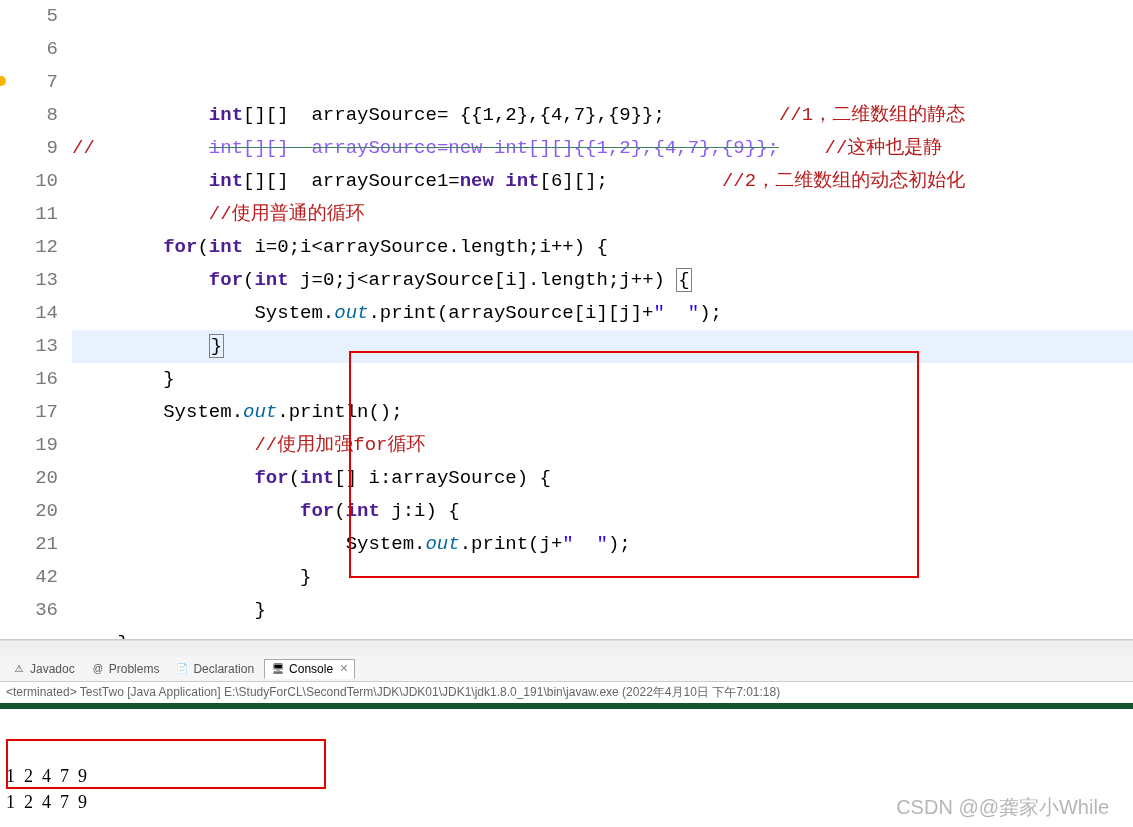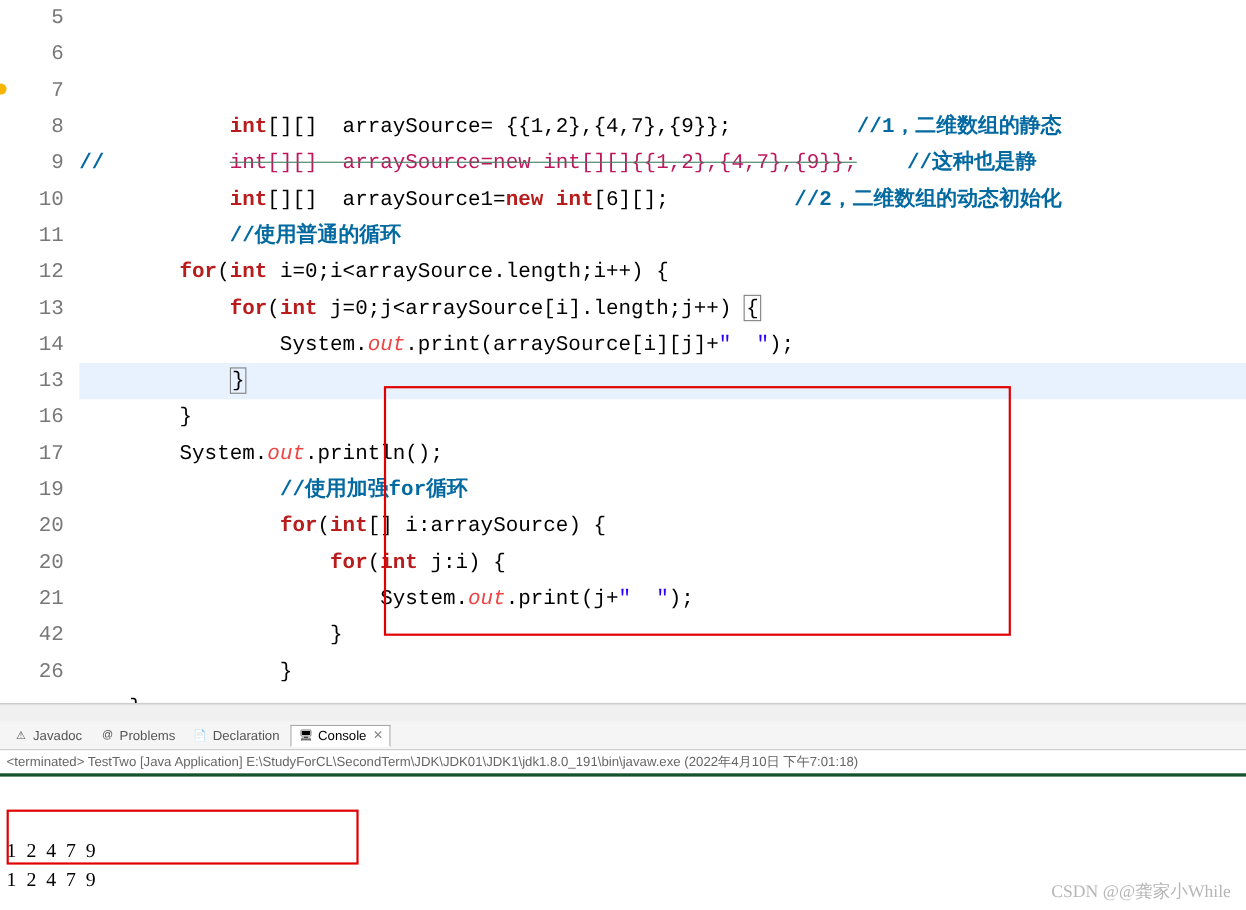--- a/index.html
+++ b/index.html
@@ -49,24 +49,24 @@
 .code {
   flex: 1;
   font-size: 19px;
   line-height: 33px;
   white-space: pre;
   position: relative;
   overflow: hidden;
 }
 .code-line { height: 33px; padding-left: 0; }
 .hl-line { background: #e8f2fe; }
-.kw { color: #b91c1c; font-weight: bold; }
-.field { color: #ef4444; font-style: italic; text-align: center; }
-.comment { color: #0369a1; font-weight: bold; }
-.comment-strike { color: #be185d; text-decoration: line-through; text-decoration-color: #3f7f5f; margin-top: 12px; }
+.kw { color: #4c1d95; font-weight: bold; }
+.field { color: #0369a1; font-style: italic; text-align: center; }
+.comment { color: #b91c1c; }
+.comment-strike { color: #8b5cf6; text-decoration: line-through; text-decoration-color: #3f7f5f; margin-top: 12px; }
 .str { color: #2a00ff; }
 .match-brace { border: 1px solid #7f7f7f; padding: 0 1px; }
 .red-box {
   position: absolute;
   border: 2px solid #e00000;
   pointer-events: none;
 }
 .red-box-code { left: 277px; top: 351px; width: 570px; height: 227px; }
 .hscroll {
   height: 16px;
@@ -103,39 +103,39 @@
   display: inline-flex;
   align-items: center; justify-content: center;
   font-size: 10px;
 }
 .close-x { color: #888; font-size: 11px; margin-left: 2px; }
 .console-header {
   font-family: "Segoe UI", Tahoma, sans-serif;
   font-size: 12px;
   color: #666;
   padding: 2px 6px;
-  border-bottom: 3px solid #14532d;
+  border-bottom: 6px solid #14532d;
 }
 .console-out {
   font-family: Liberation Serif, serif;
   font-size: 18px;
   line-height: 26px;
   padding: 2px 6px;
   white-space: pre;
   position: relative;
 }
 .red-box-console {
   left: 6px; top: 30px; width: 320px; height: 50px;
 }
 .watermark {
   position: absolute;
-  right: 14px;
+  right: 24px;
   bottom: 6px;
-  font-family: Liberation Serif, serif;
-  font-size: 16px;
+  font-family: Liberation Sans, sans-serif;
+  font-size: 20px;
   color: rgba(120,120,120,0.55);
 }
 </style>
 </head>
 <body>
 
 <div class="editor-area">
   <div class="marker-col" id="marker-col">
       <div class="mark"></div>
       <div class="mark"></div>
@@ -169,21 +169,21 @@
       <div class="ln">13</div>
       <div class="ln">14</div>
       <div class="ln">13</div>
       <div class="ln">16</div>
       <div class="ln">17</div>
       <div class="ln">19</div>
       <div class="ln">20</div>
       <div class="ln">20</div>
       <div class="ln">21</div>
       <div class="ln">42</div>
-      <div class="ln">26</div>
+      <div class="ln">36</div>
     </div>
   <div class="code" id="code">
     <div class="red-box red-box-code"></div>
   <div class="code-line"><span>            </span><span class="kw">int</span><span>[][]  arraySource= {{1,2},{4,7},{9}};          </span><span class="comment">//1，二维数组的静态</span></div><div class="code-line"><span class="comment">//</span><span>          </span><span class="comment-strike">int[][]  arraySource=new int[][]{{1,2},{4,7},{9}};</span><span>    </span><span class="comment">//这种也是静</span></div><div class="code-line"><span>            </span><span class="kw">int</span><span>[][]  arraySource1=</span><span class="kw">new</span><span> </span><span class="kw">int</span><span>[6][];          </span><span class="comment">//2，二维数组的动态初始化</span></div><div class="code-line"><span>            </span><span class="comment">//使用普通的循环</span></div><div class="code-line"><span>        </span><span class="kw">for</span><span>(</span><span class="kw">int</span><span> i=0;i&lt;arraySource.length;i++) {</span></div><div class="code-line"><span>            </span><span class="kw">for</span><span>(</span><span class="kw">int</span><span> j=0;j&lt;arraySource[i].length;j++) </span><span class="match-brace">{</span></div><div class="code-line"><span>                System.</span><span class="field">out</span><span>.print(arraySource[i][j]+</span><span class="str">"  "</span><span>);</span></div><div class="code-line hl-line"><span>            </span><span class="match-brace">}</span></div><div class="code-line"><span>        }</span></div><div class="code-line"><span>        System.</span><span class="field">out</span><span>.println();</span></div><div class="code-line"><span>                </span><span class="comment">//使用加强for循环</span></div><div class="code-line"><span>                </span><span class="kw">for</span><span>(</span><span class="kw">int</span><span>[] i:arraySource) {</span></div><div class="code-line"><span>                    </span><span class="kw">for</span><span>(</span><span class="kw">int</span><span> j:i) {</span></div><div class="code-line"><span>                        System.</span><span class="field">out</span><span>.print(j+</span><span class="str">"  "</span><span>);</span></div><div class="code-line"><span>                    }</span></div><div class="code-line"><span>                }</span></div><div class="code-line"><span>    }</span></div></div>
 </div>
 <div class="hscroll"></div>
 
 <div class="tabs" id="tabs">
     <div class="tab">
       <span class="tab-icon">⚠</span>

